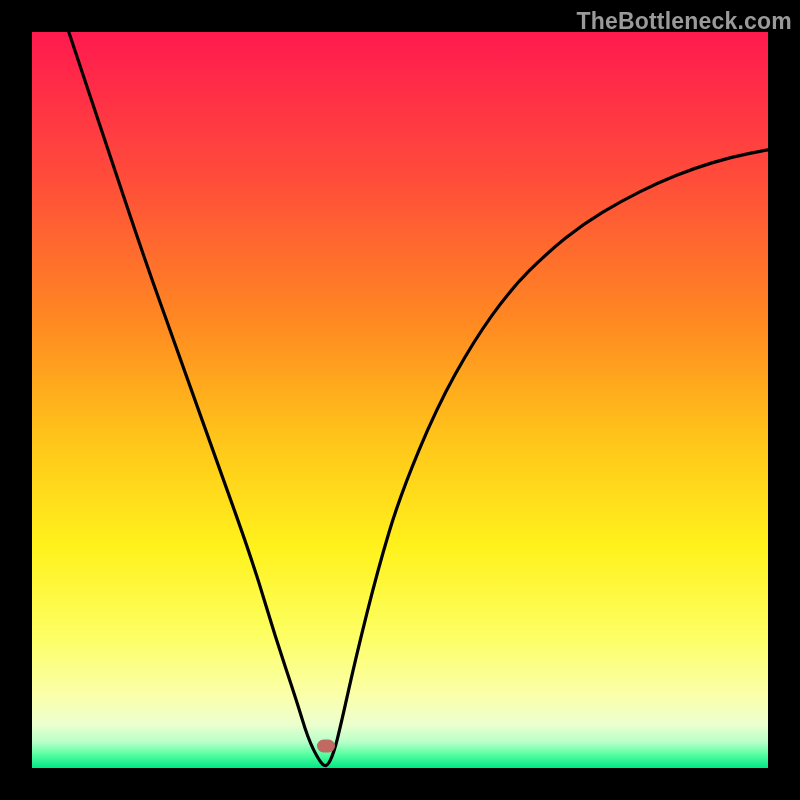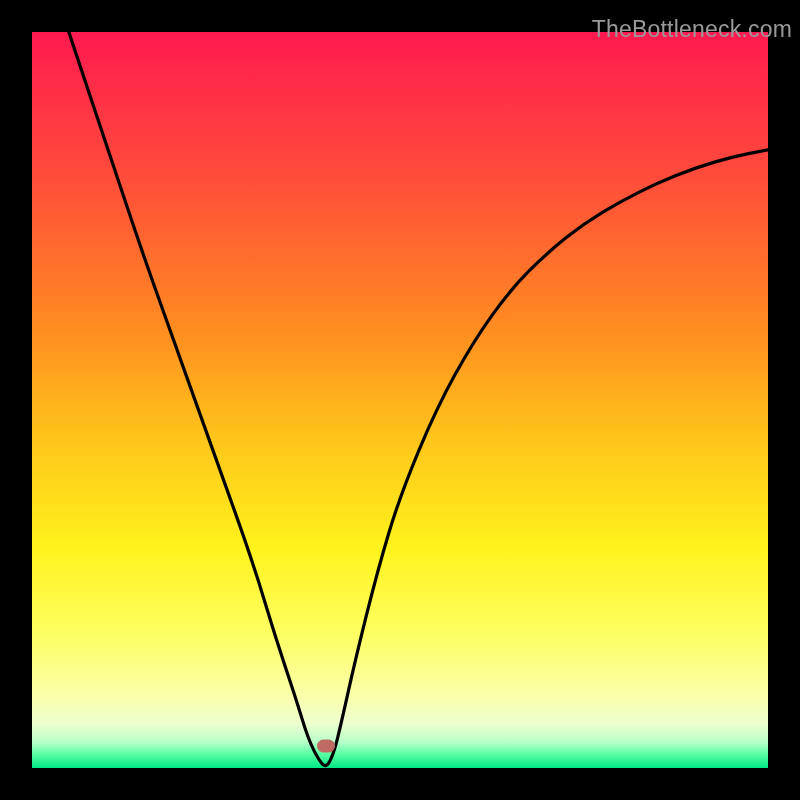--- a/index.html
+++ b/index.html
@@ -24,25 +24,25 @@
     width: 736px;
     height: 736px;
     overflow: hidden;
   }
   .gradient {
     position: absolute;
     left: 0; top: 0; right: 0; bottom: 0;
   }
   .watermark {
     position: absolute;
-    top: 16px;
+    top: 8px;
     right: 8px;
     color: #9a9a9a;
     font-size: 23px;
-    font-weight: 400;
+    font-weight: 700;
     letter-spacing: 0.2px;
   }
   .marker {
     position: absolute;
     width: 18px;
     height: 13px;
     border-radius: 7px;
     transform: translate(-50%, -50%);
   }
   svg.curve {

